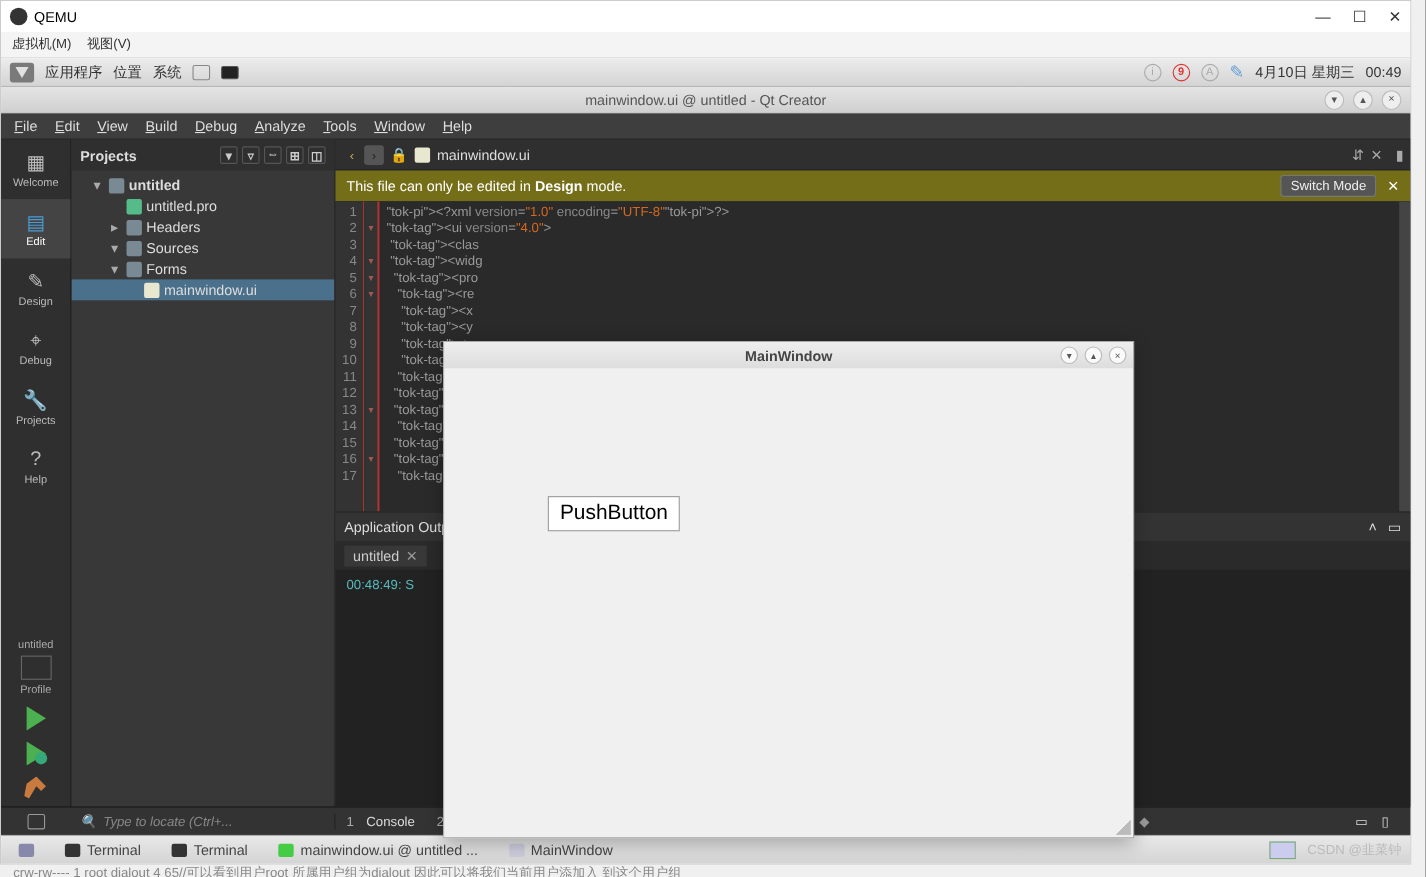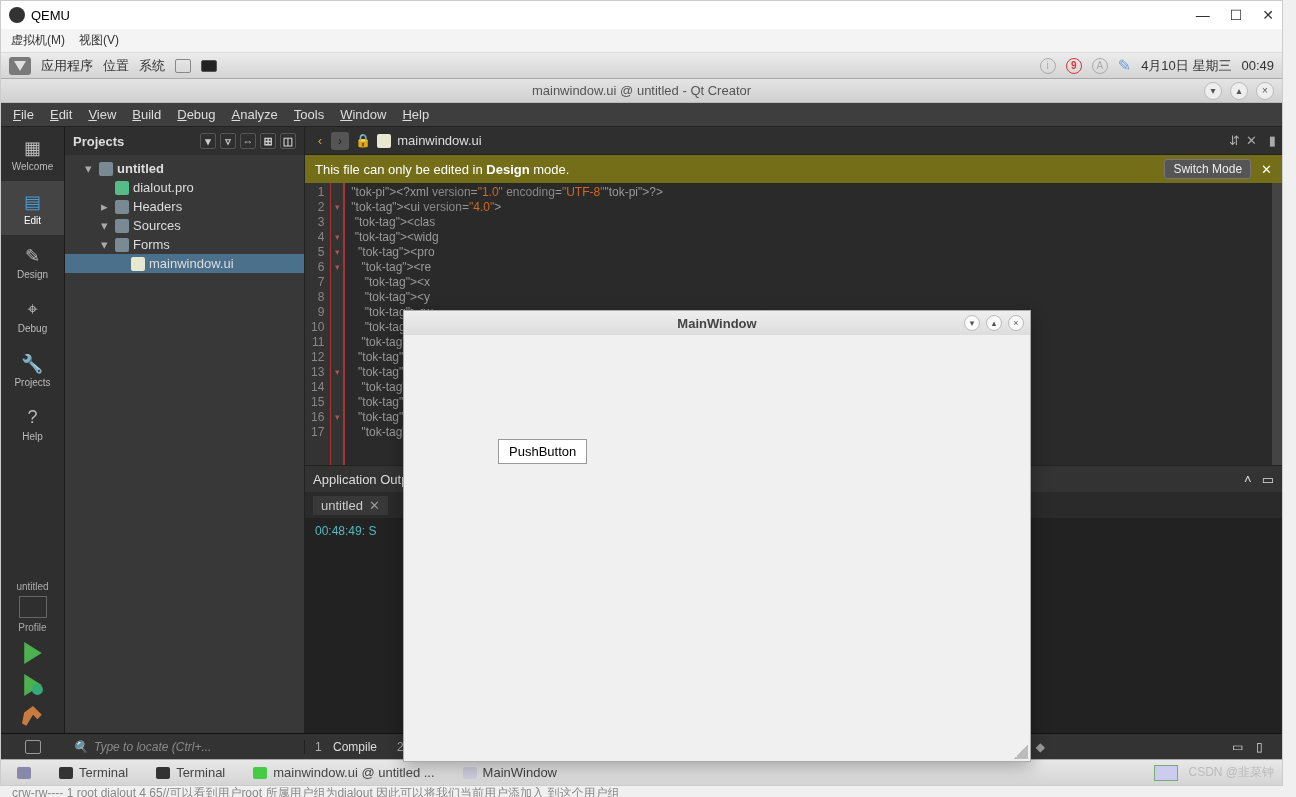--- a/index.html
+++ b/index.html
@@ -114,21 +114,21 @@
 .tb-desk { width:24px; height:16px; border:1px solid #7a7; background:#cce; }
 .tb-watermark { color:#bbb; font-size:12px; }
 
 
 .app-win { position:absolute; left:402px; top:183px; width:628px; height:452px; background:#f6f6f6; border:1px solid #aaa; box-shadow: 0 4px 16px rgba(0,0,0,.3); display:flex; flex-direction:column; z-index:300; }
 .app-titlebar { height:24px; background:linear-gradient(#eee,#ddd); display:flex; align-items:center; justify-content:center; position:relative; }
 .app-titlebar .title { font-weight:600; color:#444; font-size:13px; }
 .app-win-btns { position:absolute; right:6px; display:flex; gap:6px; }
 .app-win-btn { width:16px; height:16px; border-radius:50%; background:#fafafa; border:1px solid #bbb; display:flex; align-items:center; justify-content:center; font-size:9px; color:#555;}
 .app-body { flex:1; background:#f0f0f0; position:relative; }
-.push-btn { position:absolute; left:94px; top:104px; padding:4px 10px; background:#fff; border:1px solid #999; font-size:13px; }
+.push-btn { position:absolute; left:94px; top:116px; padding:4px 10px; background:#fff; border:1px solid #999; font-size:19px; }
 .resize-grip { position:absolute; right:2px; bottom:2px; width:14px; height:14px; background:linear-gradient(135deg, transparent 50%, #bbb 50%); }
 
 .leftover { position:absolute; left:12px; top:785px; font-size:12px; color:#888; white-space:nowrap;}
 </style>
 </head>
 <body>
 
 <div class="qemu-window">
   <div class="qemu-titlebar">
     <div class="qemu-title-left">
@@ -260,21 +260,21 @@
             </div>
             <div class="proj-tree">
               <div class="tree-item ti-1">
                   <span class="arrow">▾</span>
                   <span class="ficon folder"></span>
                   <b>untitled</b>
                 </div>
               <div class="tree-item ti-2">
                   <span class="arrow"></span>
                   <span class="ficon pro"></span>
-                  <span>dialout.pro</span>
+                  <span>untitled.pro</span>
                 </div>
               <div class="tree-item ti-2">
                   <span class="arrow">▸</span>
                   <span class="ficon folder"></span>
                   <span>Headers</span>
                 </div>
               <div class="tree-item ti-2">
                   <span class="arrow">▾</span>
                   <span class="ficon folder"></span>
                   <span>Sources</span>
@@ -418,21 +418,21 @@
 
     <div class="bottom-bar">
       <div class="bb-left">
           <span></span>
         </div>
       <div class="bb-locator" style="gap:6px;">
         <span>🔍</span>
         <span>Type to locate (Ctrl+...</span>
       </div>
       <div class="bb-tabs">
-        <div class="bb-tab"><span class="num">1</span>&nbsp;<span>Compile</span></div>
+        <div class="bb-tab"><span class="num">1</span>&nbsp;<span>Console</span></div>
         <div class="bb-tab"><span class="num">2</span>&nbsp;<span>Search Results</span></div>
         <div class="bb-tab active"><span class="num">3</span>&nbsp;<span>Application Output</span></div>
         <div class="bb-tab"><span class="num">4</span>&nbsp;<span>Compile Output</span></div>
         <div class="bb-tab"><span class="num">5</span>&nbsp;<span>QML Debugger Console</span></div>
         <div class="bb-tab"><span class="num">8</span>&nbsp;<span>Test Results</span>&nbsp;<span style="opacity:.6">◆</span></div>
       </div>
       <div class="bb-right">
         <span>▭</span>
         <span>▯</span>
       </div>

